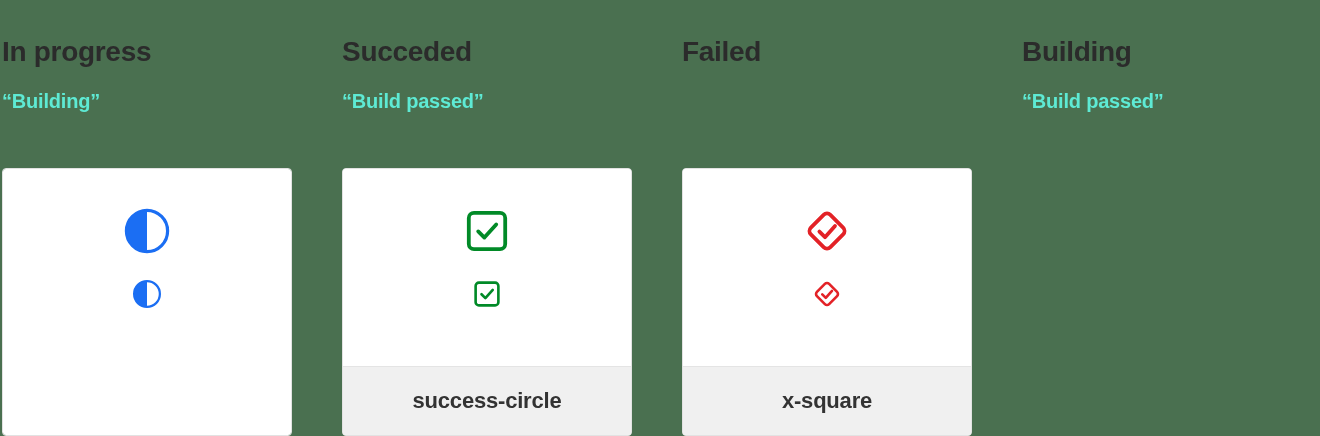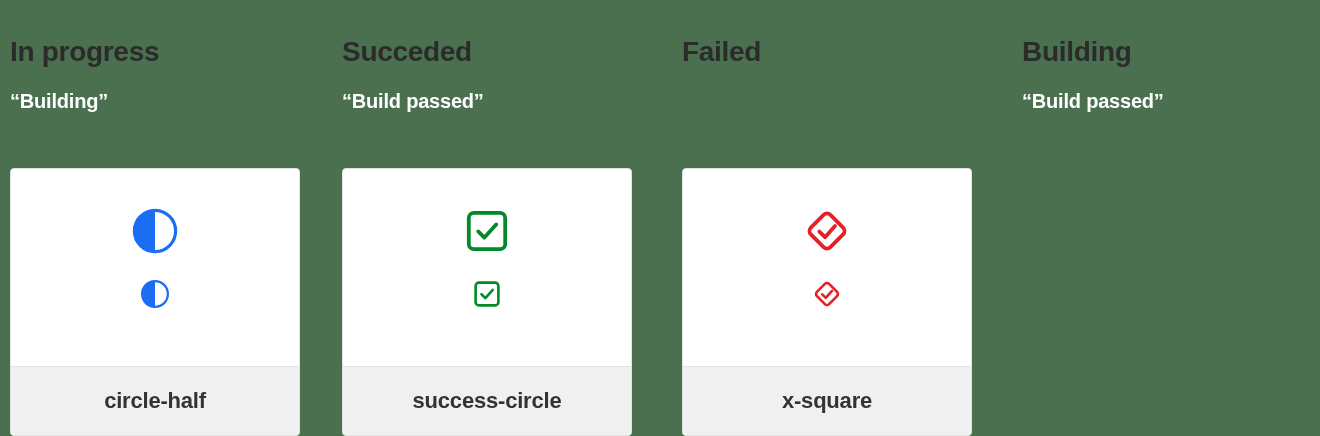--- a/index.html
+++ b/index.html
@@ -21,21 +21,21 @@
     height: 436px;
   }
 
   
   .column {
     position: absolute;
     top: 0;
     width: 340px;
     height: 436px;
   }
-  .col-0 { left: 8px; }
+  .col-0 { left: 0px; }
   .col-1 { left: 340px; text-align: right; }
   .col-2 { left: 680px; }
   .col-3 { left: 1020px; }
 
   
   .status-title {
     position: absolute;
     top: 36px;
     left: 2px;
     font-size: 28px;
@@ -43,21 +43,21 @@
     color: #2B2B2B;
     letter-spacing: -0.3px;
     white-space: nowrap;
   }
   .status-sub {
     position: absolute;
     top: 90px;
     left: 2px;
     font-size: 20px;
     font-weight: bold;
-    color: #ffffff;
+    color: #5eead4;
     letter-spacing: -0.2px;
     white-space: nowrap;
   }
 
   
   .card {
     position: absolute;
     top: 168px;
     left: 2px;
     width: 290px;
@@ -120,23 +120,20 @@
         <svg class="icon-big" viewBox="0 0 24 24">
           <circle cx="12" cy="12" r="10.3" fill="#FFFFFF" stroke="#1B6EF3" stroke-width="1.6"></circle>
           <path d="M12 1.7 A10.3 10.3 0 0 0 12 22.3 Z" fill="#1B6EF3"></path>
         </svg>
 
         <svg class="icon-small" viewBox="0 0 24 24">
           <circle cx="12" cy="12" r="10.3" fill="#FFFFFF" stroke="#1B6EF3" stroke-width="1.8"></circle>
           <path d="M12 1.7 A10.3 10.3 0 0 0 12 22.3 Z" fill="#1B6EF3"></path>
         </svg>
       </div>
-      <div class="card-footer">
-        <span class="card-footer-label">circle-half</span>
-      </div>
     </div>
   </div>
 
   <div class="column col-1">
     <div class="status-title">Succeded</div>
     <div class="status-sub">“Build passed”</div>
 
     <div class="card">
       <div class="card-body">
 

